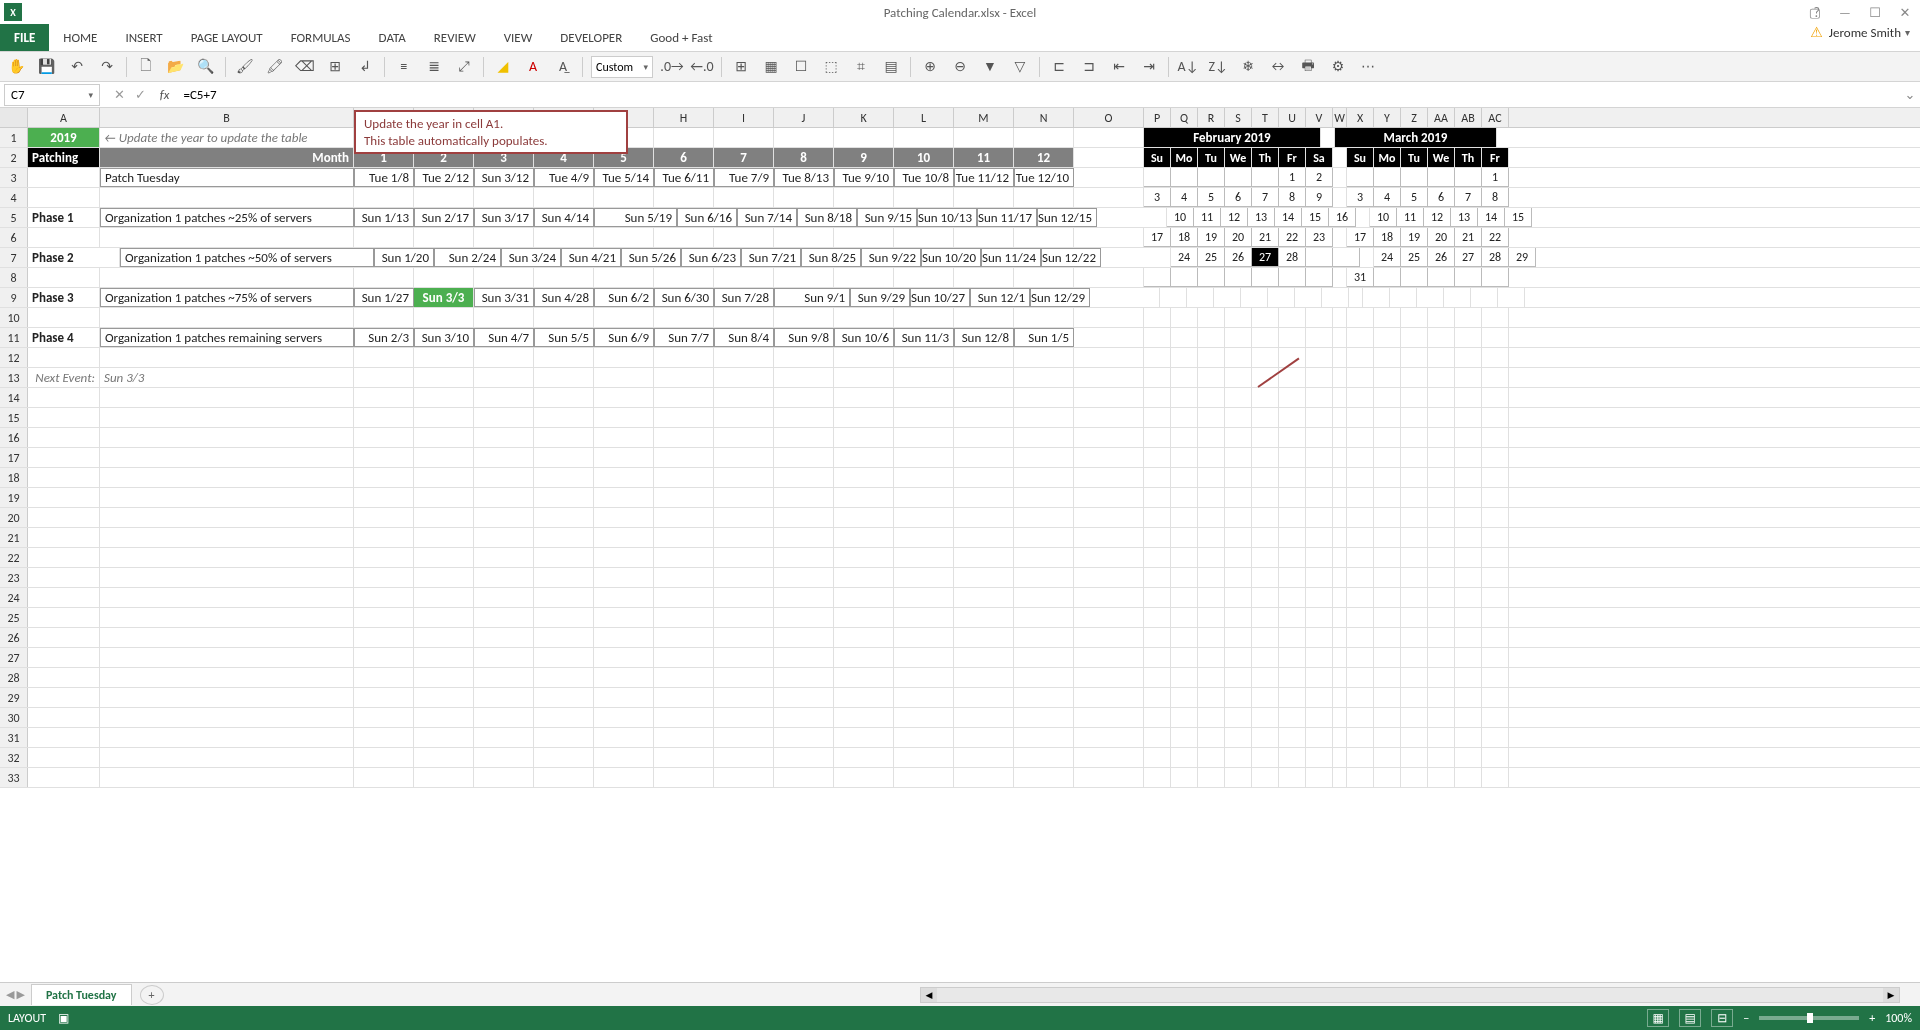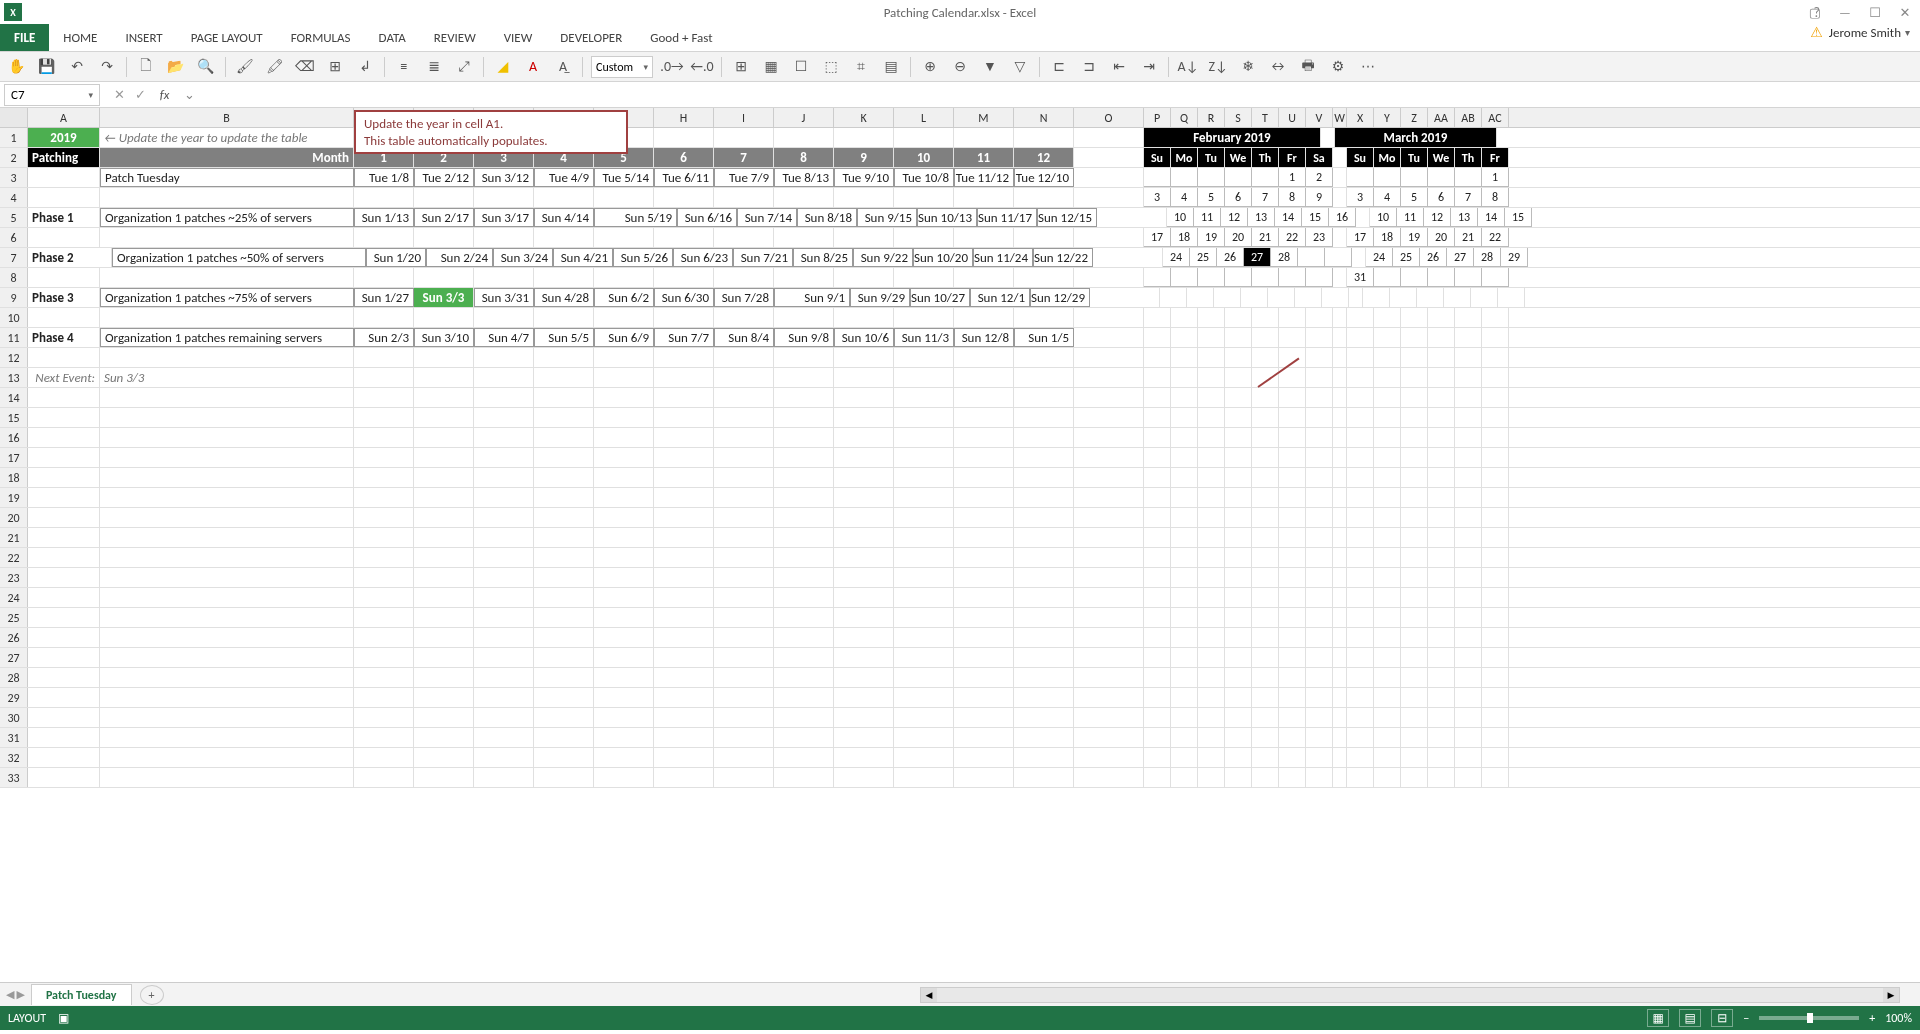--- a/index.html
+++ b/index.html
@@ -180,20 +180,21 @@
 
 <div class="formula-bar">
   <div class="namebox">
       <span>C7</span>
     </div>
   <div class="fbtns">
     <span>✕</span>
     <span>✓</span>
   </div>
   <span class="fx">fx</span>
+  <div class="formula-input">=C5+7</div>
   <div class="expand">⌄</div>
 </div>
 
 <div class="grid-wrap">
 
   <div class="callout1">
     <span>Update the year in cell A1.</span><br>
     <span>This table automatically populates.</span>
   </div>
   <div class="callout2-line"></div>
@@ -407,21 +408,21 @@
         <div class="cell " style="width:14px"></div>
         <div class="cell cal-cell" style="width:27px">17</div>
         <div class="cell cal-cell" style="width:27px">18</div>
         <div class="cell cal-cell" style="width:27px">19</div>
         <div class="cell cal-cell" style="width:27px">20</div>
         <div class="cell cal-cell" style="width:27px">21</div>
         <div class="cell cal-cell" style="width:27px">22</div>
       </div>
       <div class="row">
         <div class="rowhdr">7</div>
-        <div class="cell bold" style="width:84px">Phase 2</div>
+        <div class="cell bold" style="width:92px">Phase 2</div>
         <div class="cell border-box" style="width:254px">Organization 1 patches ~50% of servers</div>
         <div class="cell right border-box" style="width:60px">Sun 1/20</div>
         <div class="cell right border-box" style="width:67px">Sun 2/24</div>
         <div class="cell right border-box" style="width:60px">Sun 3/24</div>
         <div class="cell right border-box" style="width:60px">Sun 4/21</div>
         <div class="cell right border-box" style="width:60px">Sun 5/26</div>
         <div class="cell right border-box" style="width:60px">Sun 6/23</div>
         <div class="cell right border-box" style="width:60px">Sun 7/21</div>
         <div class="cell right border-box" style="width:60px">Sun 8/25</div>
         <div class="cell right border-box" style="width:60px">Sun 9/22</div>

